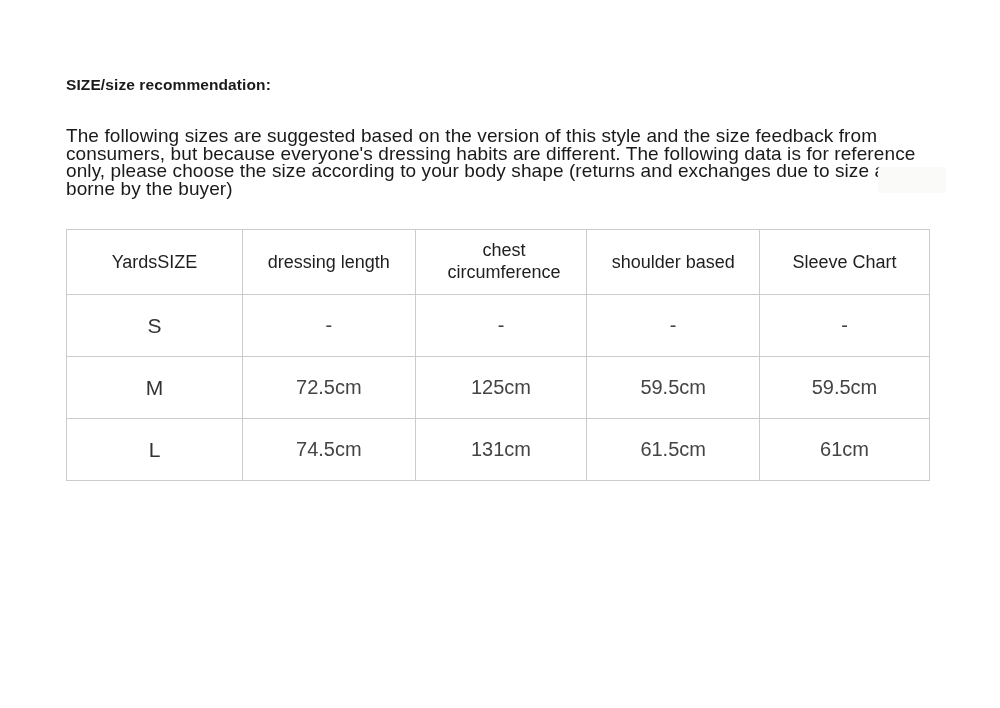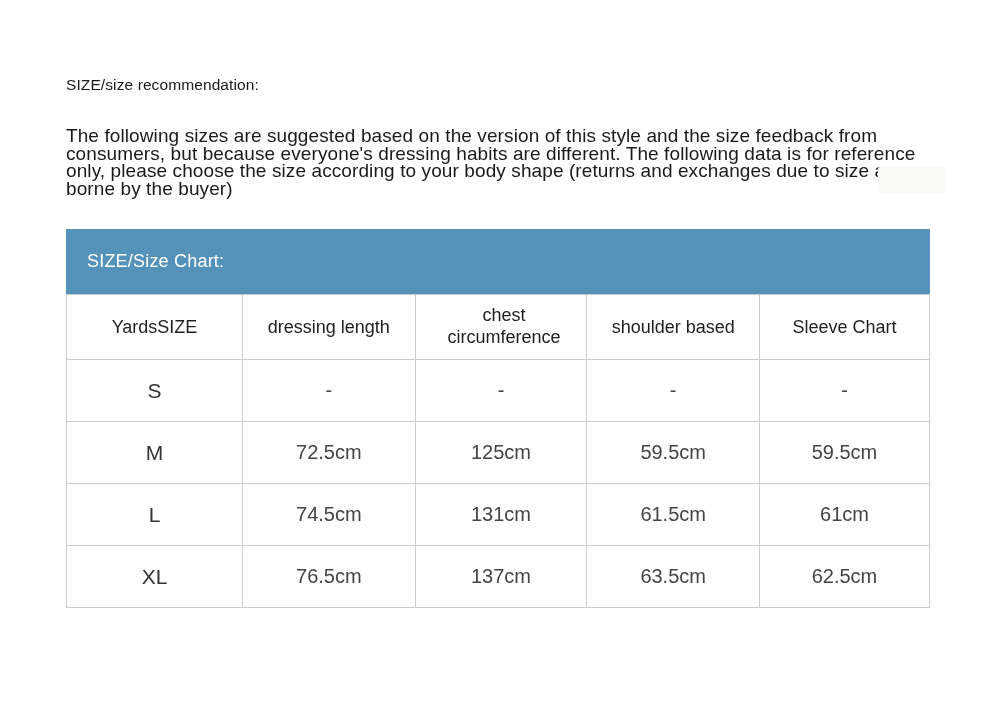--- a/index.html
+++ b/index.html
@@ -12,21 +12,21 @@
     font-family: "Liberation Sans", sans-serif;
     color: #1f1f1f;
     position: relative;
     overflow: hidden;
   }
   .content {
     padding: 76px 66px 0 66px;
   }
   .heading {
     font-size: 15.5px;
-    font-weight: 400;
+    font-weight: 700;
     color: #1a1a1a;
     margin: 0;
     letter-spacing: 0.1px;
   }
   .description {
     margin: 33px 0 0 0;
     font-size: 19px;
     line-height: 17.5px;
     color: #1a1a1a;
     max-width: 872px;
@@ -97,23 +97,20 @@
 <div class="faint-artifact"></div>
 
 <div class="content">
 
   <p class="heading">SIZE/size recommendation:</p>
 
   <p class="description">The following sizes are suggested based on the version of this style and the size feedback from consumers, but because everyone's dressing habits are different. The following data is for reference only, please choose the size according to your body shape (returns and exchanges due to size are borne by the buyer)</p>
 
   <div class="size-chart">
 
-    <div class="chart-title-bar">
-      <span>SIZE/Size Chart:</span>
-    </div>
 
     <table class="size-table">
       <colgroup>
         <col style="width:20.4%">
         <col style="width:20.0%">
         <col style="width:19.9%">
         <col style="width:20.0%">
         <col style="width:19.7%">
       </colgroup>
       <thead>
@@ -140,24 +137,17 @@
           <td>59.5cm</td>
           <td>59.5cm</td>
         </tr>
         <tr>
           <td class="size-cell">L</td>
           <td>74.5cm</td>
           <td>131cm</td>
           <td>61.5cm</td>
           <td>61cm</td>
         </tr>
-        <tr>
-          <td class="size-cell">XL</td>
-          <td>76.5cm</td>
-          <td>137cm</td>
-          <td>63.5cm</td>
-          <td>62.5cm</td>
-        </tr>
       </tbody>
     </table>
 
   </div>
 </div>
 
 </body></html>

